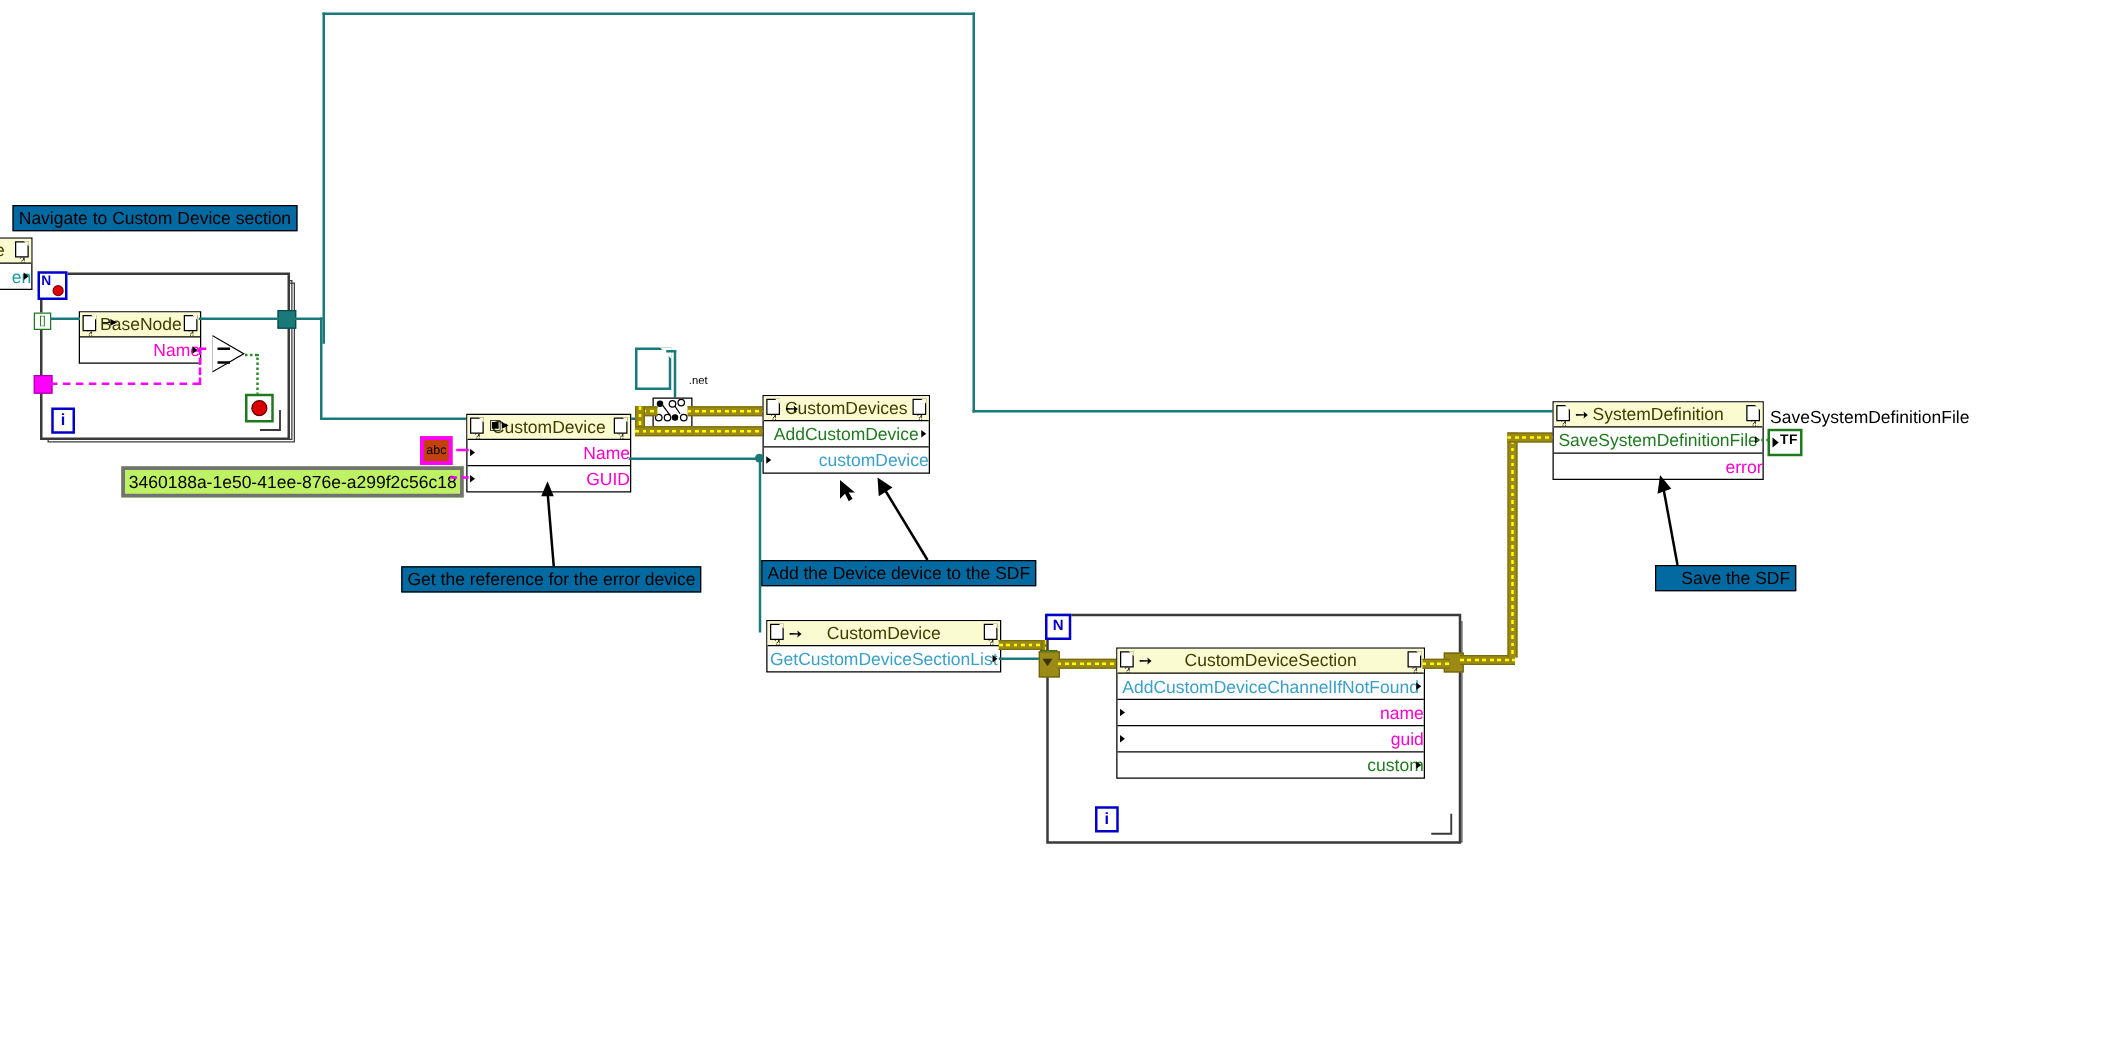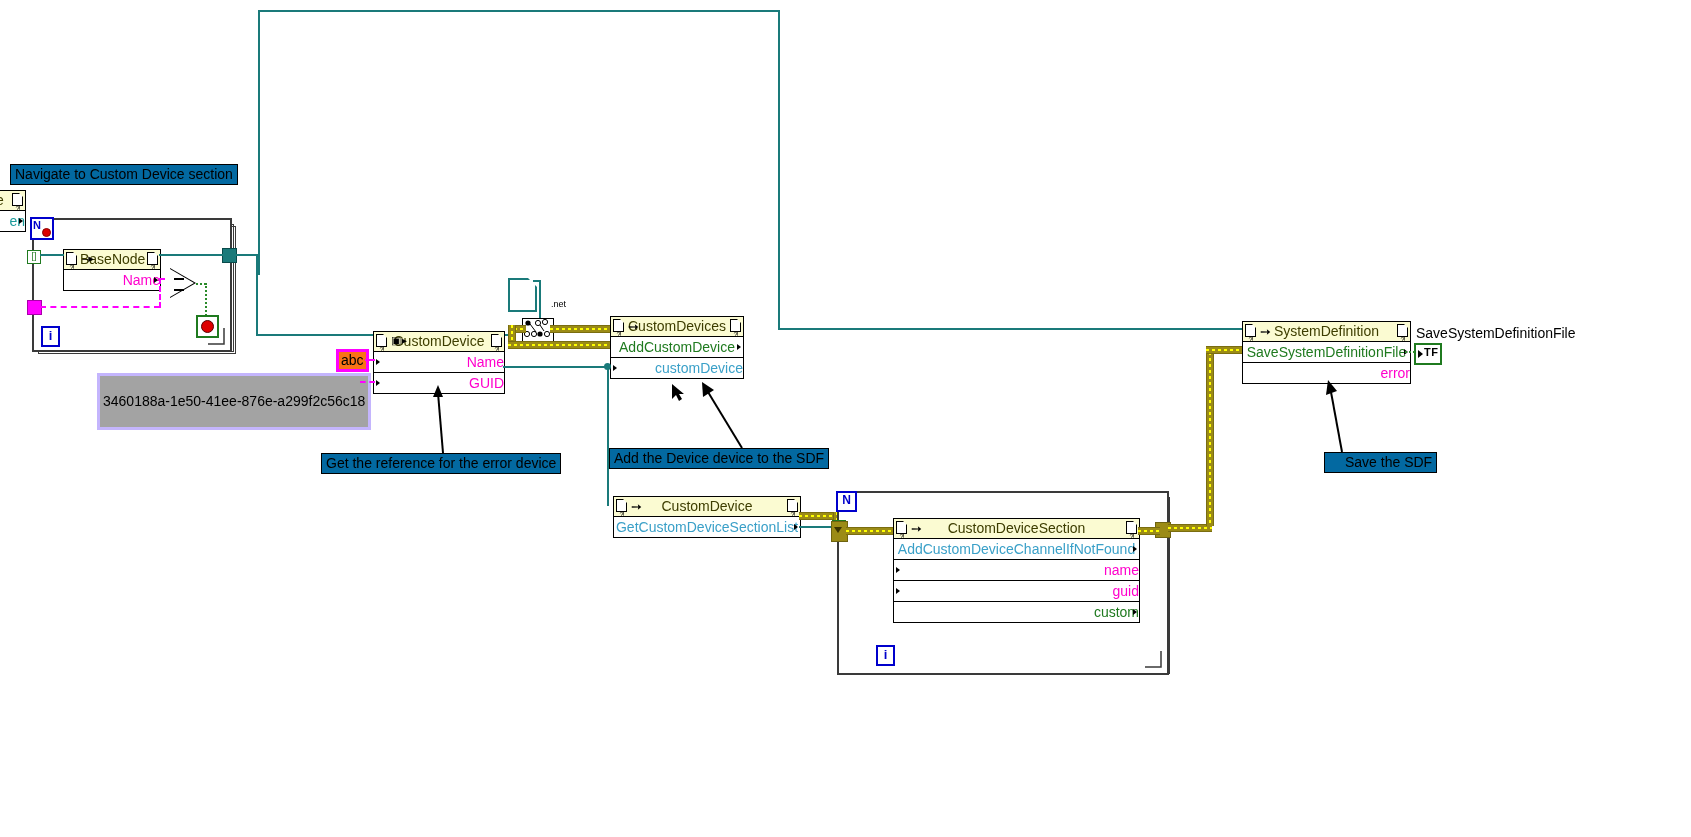--- a/index.html
+++ b/index.html
@@ -210,33 +210,33 @@
     font-size: 14px;
     color: #000;
     padding: 1px 4px;
     white-space: nowrap;
     line-height: 17px;
   }
 
   
   .const-pink {
     position: absolute;
-    background: #a3a3a3;
-    border: 3px solid #c4b5fd;
+    background: #bef264;
+    border: 3px solid #737373;
     font-size: 14px;
     color: #000;
-    padding: 16px 3px;
+    padding: 0 3px;
     white-space: nowrap;
     line-height: 19px;
   }
   .const-abc {
     position: absolute;
-    background: #f97316;
+    background: #c2410c;
     border: 3px solid #ff00ff;
-    font-size: 14px;
+    font-size: 10px;
     color: #000;
     line-height: 17px;
     padding: 0 2px;
   }
   .const-tf {
     position: absolute;
     background: #ffffff;
     border: 2px solid #1f7a1f;
     font-size: 11px;
     font-weight: bold;

